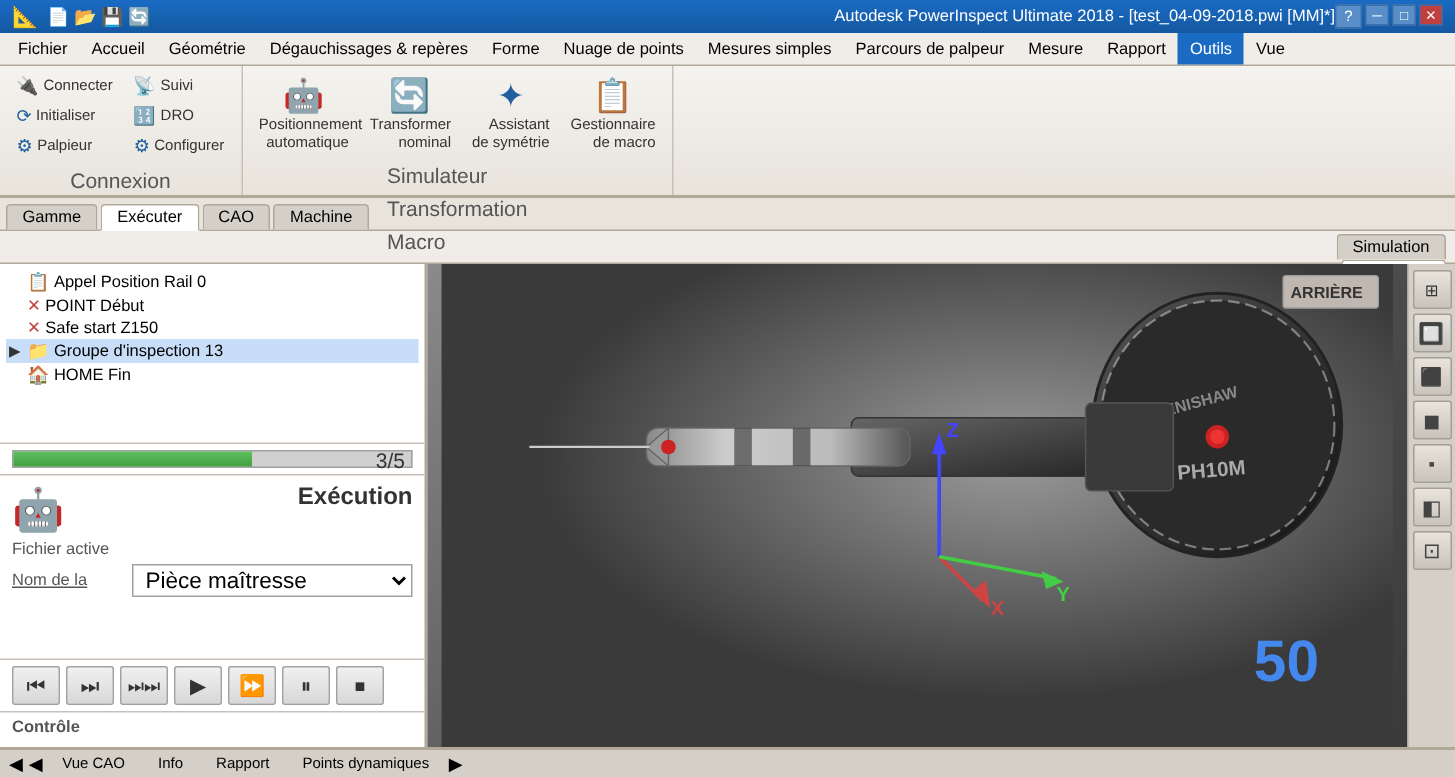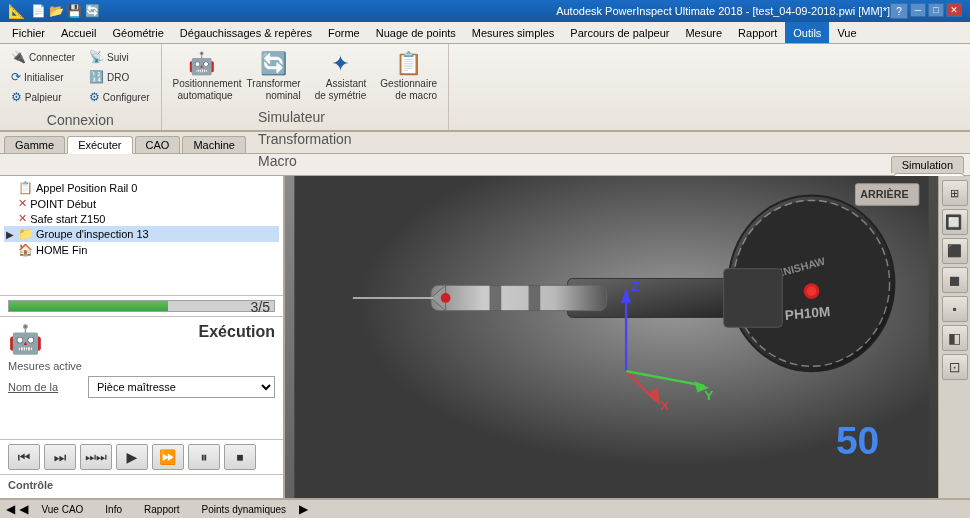--- a/index.html
+++ b/index.html
@@ -454,24 +454,24 @@
         <div class="progress-bar-fill" style="width:60%;"></div>
         <span class="progress-label">3/5</span>
       </div>
     </div>
 
     <div id="execution-panel" style="padding:6px 8px;flex:1;">
       <div style="display:flex;align-items:flex-start;margin-bottom:4px;">
         <span style="font-size:28px;color:#2060a0;margin-right:8px;">🤖</span>
         <div class="exec-title" style="flex:1;font-size:16px;font-weight:bold;color:#333;text-align:right;">Exécution</div>
       </div>
-      <div style="font-size:11px;color:#555;margin-bottom:4px;">Mesures active</div>
+      <div style="font-size:11px;color:#555;margin-bottom:4px;">Fichier active</div>
       <div class="exec-row" style="display:flex;align-items:center;margin-bottom:6px;">
         <span class="exec-row-label" style="min-width:60px;font-size:11px;color:#555;">Nom de la</span>
-        <select class="exec-dropdown" style="flex:1;height:22px;border:1px solid #a0a0a0;background:white;font-size:11px;padding:1px 4px;">
+        <select class="exec-dropdown" style="flex:1;height:22px;border:1px solid #a0a0a0;background:white;font-size:15px;padding:1px 4px;">
           <option>Pièce maîtresse</option>
           <option>Option 2</option>
         </select>
       </div>
     </div>
 
     <div id="playback-controls" style="display:flex;gap:4px;padding:4px 8px;border-top:1px solid #c8c0b8;border-bottom:1px solid #c8c0b8;">
       <button class="play-btn">⏮</button>
       <button class="play-btn">⏭</button>
       <button class="play-btn" style="font-size:12px;">⏭⏭</button>

